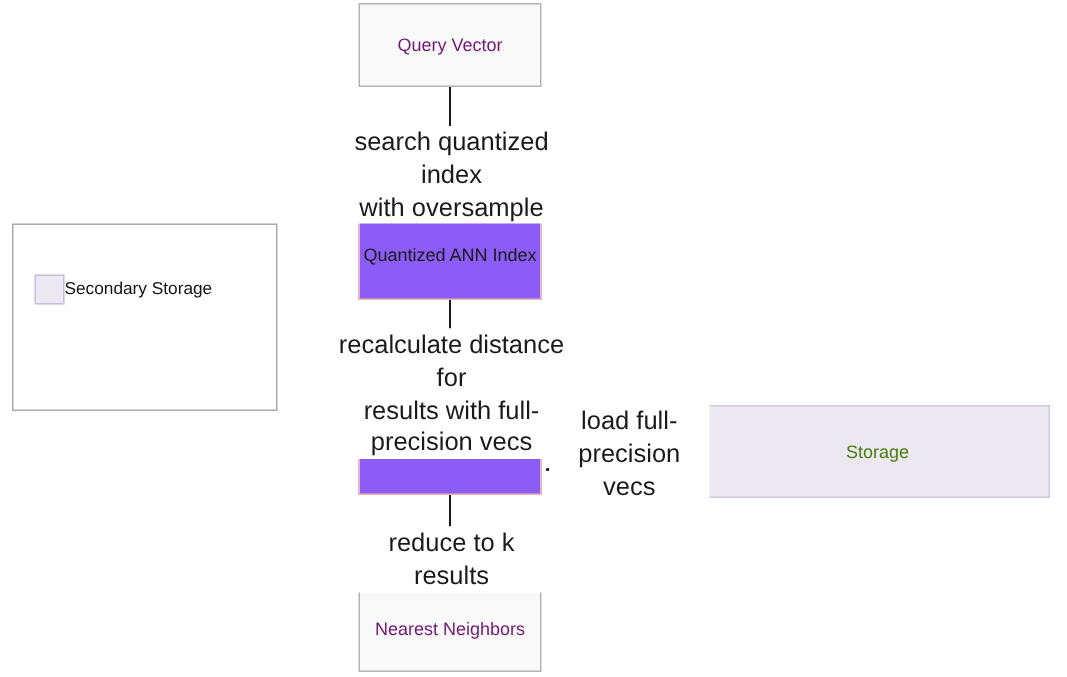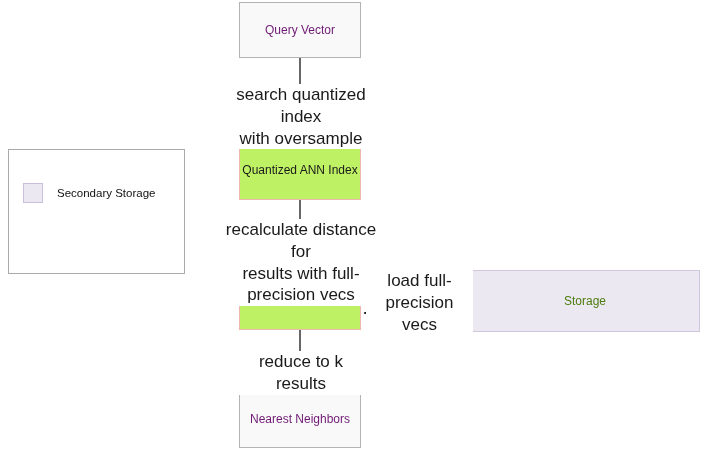--- a/index.html
+++ b/index.html
@@ -36,21 +36,21 @@
     border-width: 1px;
   }
 
   
   .node-userio {
     background: #f9f9f9;
     border-color: #b3b3b3;
     color: #701a75;
   }
   .node-memory {
-    background: #bef264;
+    background: #8b5cf6;
     border-color: #f0b7b2;
     color: #1a1a1a;
   }
   .node-storage {
     background: #ece8f1;
     border-color: #d1c7dd;
     color: #4d7c0f;
   }
 
   
@@ -111,21 +111,20 @@
     width: 20px;
     height: 20px;
     box-sizing: border-box;
     border: 1px solid #b3b3b3;
     background: #f9f9f9;
     flex: 0 0 auto;
   }
   .legend-swatch.sw-memory  { background: #fce0dd; border-color: #e8a8a2; }
   .legend-swatch.sw-storage { background: #ece8f1; border-color: #c9bedb; }
   .legend-label {
-    margin-left: 14px;
     font-size: 11.5px;
     color: #111111;
     white-space: nowrap;
   }
 </style>
 </head>
 <body>
 
 <svg id="canvas" viewBox="0 0 711 451" xmlns="http://www.w3.org/2000/svg">
   <defs>

